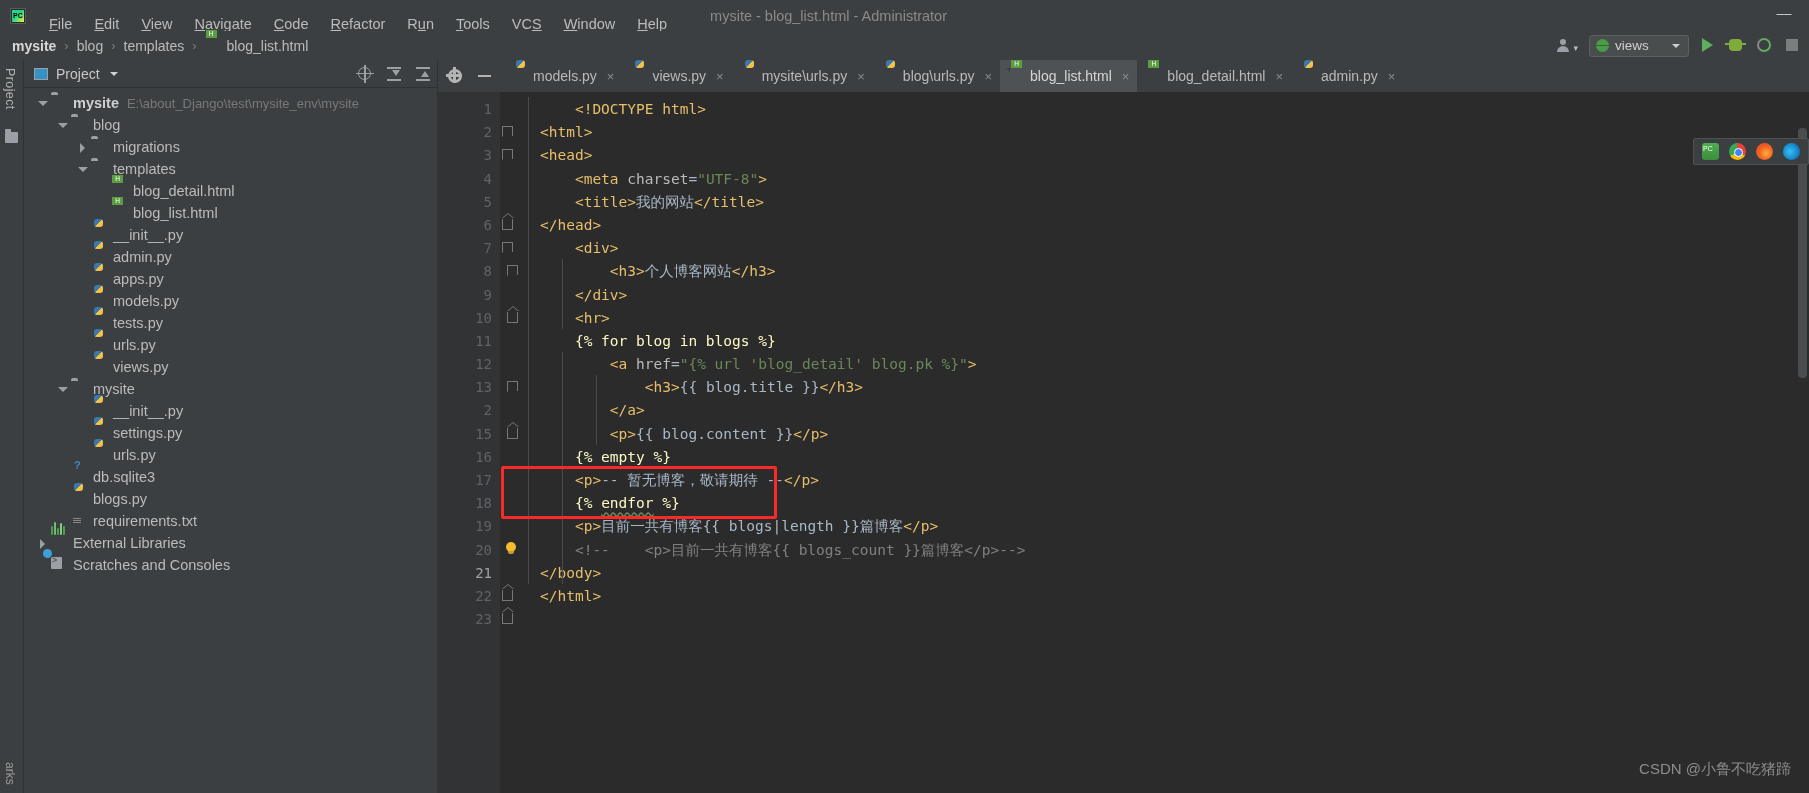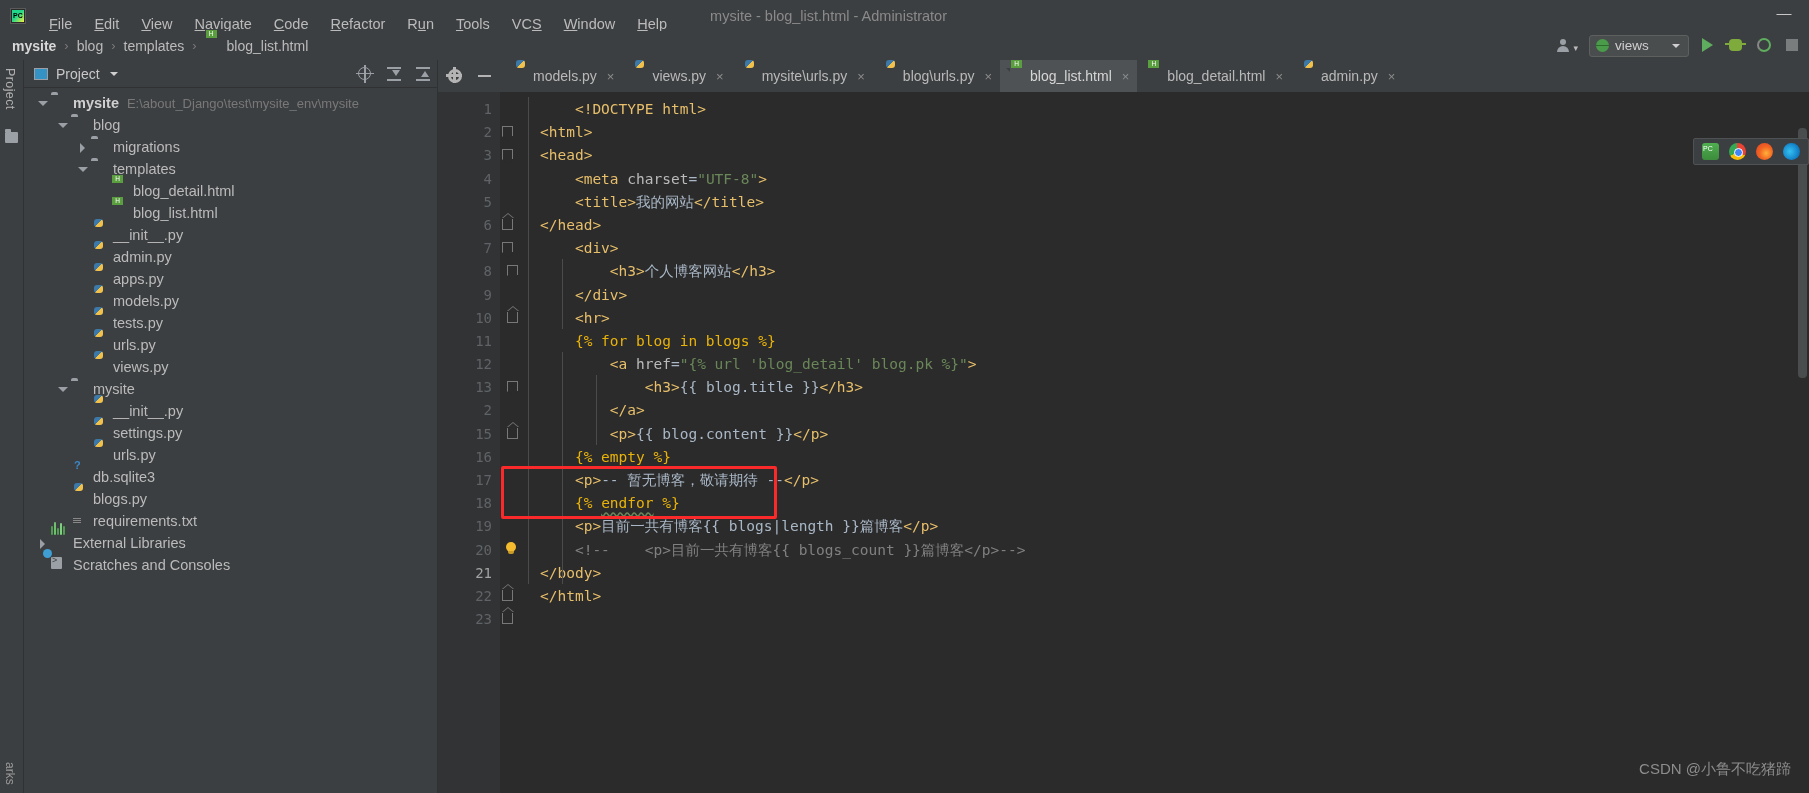--- a/index.html
+++ b/index.html
@@ -361,21 +361,21 @@
   }
   .cl { height: 23.2px; line-height: 23.2px; white-space: pre; padding-left: 12px; }
 
   
   .t-tag { color: #e8bf6a; }
   .t-plain { color: #a9b7c6; }
   .t-attr { color: #bababa; }
   .t-str { color: #6a8759; }
   .t-txt { color: #a9b7c6; }
   .t-cmt { color: #808080; }
-  .t-dj { color: #eab308; }
+  .t-dj { color: #fef9c3; }
   .t-var { color: #a9b7c6; }
   .squiggle {
     text-decoration: underline wavy #6a8759;
     text-underline-offset: 3px;
   }
 
   .indent-guide {
     position: absolute; width: 1px; background: #4b4b4b;
   }
 

